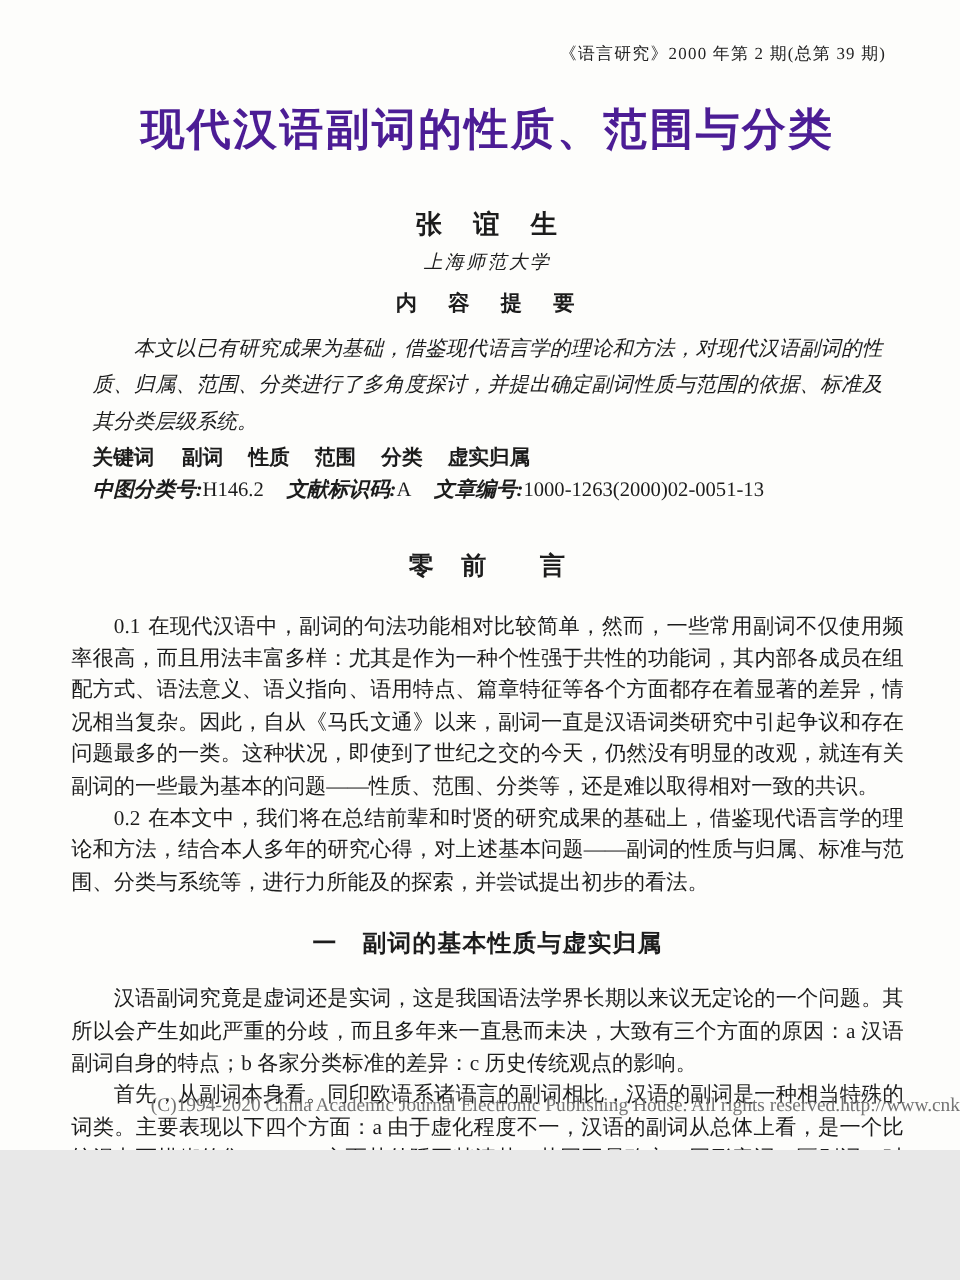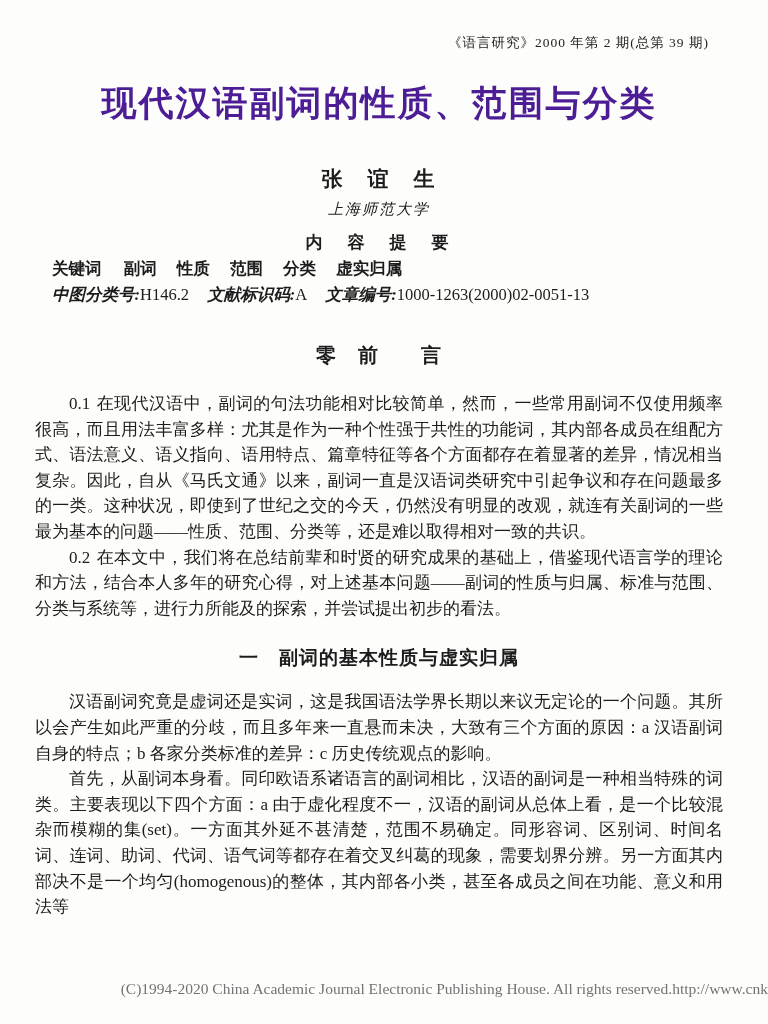--- a/index.html
+++ b/index.html
@@ -3,28 +3,28 @@
 <meta charset="utf-8">
 <style>
   html, body {
     margin: 0;
     padding: 0;
     background: #e8e8e8;
   }
   .page {
     position: relative;
     width: 768px;
-    height: 1024px;
+    height: 920px;
     margin: 0 auto;
     background: #fdfdfb;
     color: #1c1c1c;
     font-family: "Liberation Serif", "DejaVu Serif", serif;
     overflow: hidden;
     box-sizing: border-box;
-    padding: 34px 45px 0 35px;
+    padding: 34px 45px 0 57px;
   }
   .journal-header {
     text-align: right;
     font-size: 13.5px;
     letter-spacing: 1px;
     padding-right: 14px;
     color: #222;
   }
   .title {
     margin: 28px 0 0 0;
@@ -124,20 +124,21 @@
   <div class="journal-header">《语言研究》2000 年第 2 期(总第 39 期)</div>
 
   <h1 class="title">现代汉语副词的性质、范围与分类</h1>
 
   <div class="author">张　谊　生</div>
 
   <div class="affiliation">上海师范大学</div>
 
   <div class="abstract-heading">内　容　提　要</div>
 
+  <p class="abstract-text">本文以已有研究成果为基础，借鉴现代语言学的理论和方法，对现代汉语副词的性质、归属、范围、分类进行了多角度探讨，并提出确定副词性质与范围的依据、标准及其分类层级系统。</p>
 
   <div class="keywords-line">
     <span class="kw-label">关键词</span>
     <span class="kw">副词</span>
     <span class="kw">性质</span>
     <span class="kw">范围</span>
     <span class="kw">分类</span>
     <span class="kw">虚实归属</span>
   </div>
 

